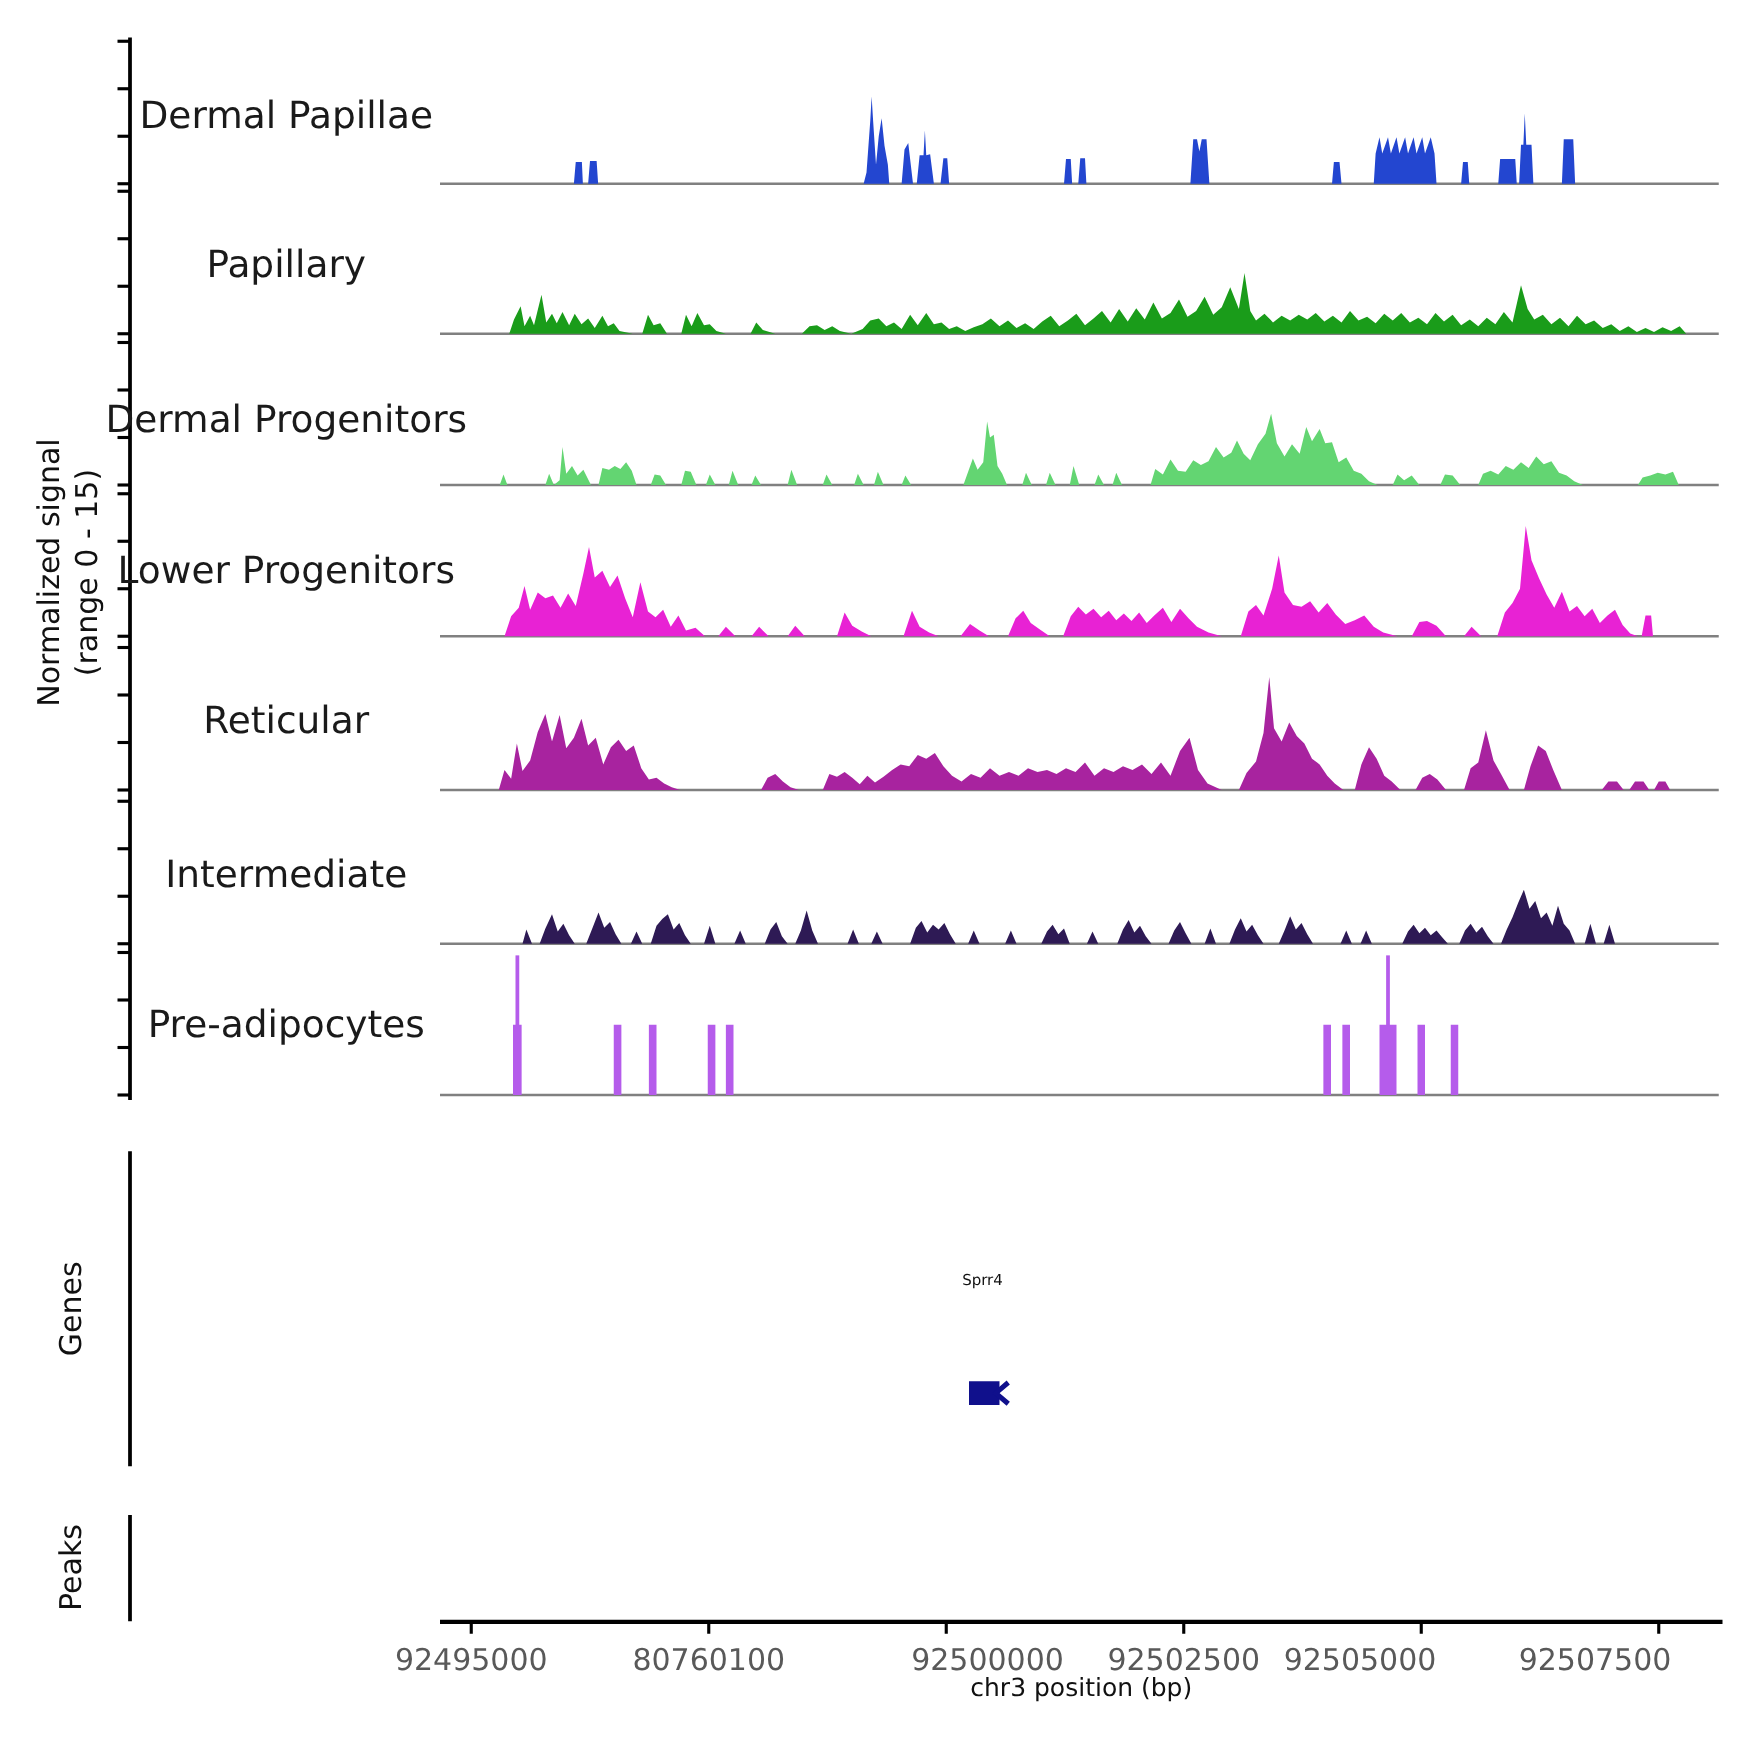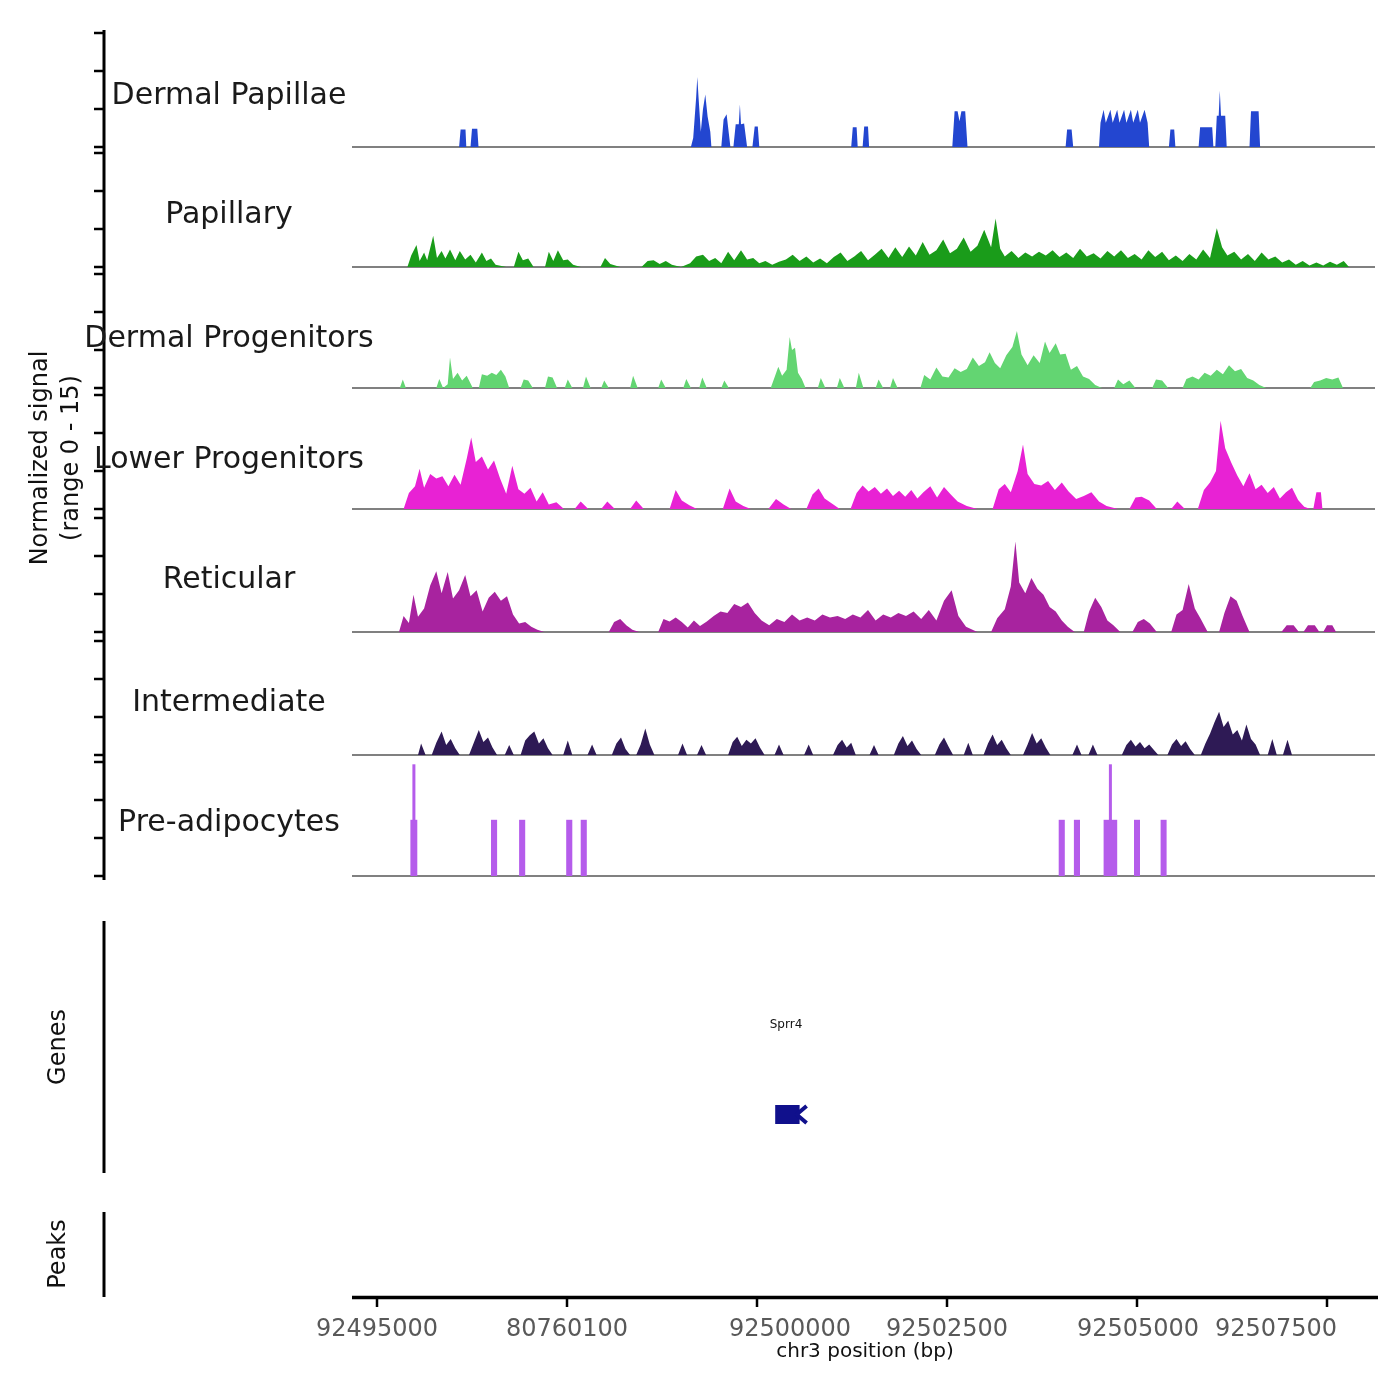--- a/index.html
+++ b/index.html
@@ -107,18 +107,18 @@
 
   <div class="rot-label" style="left:57px;top:1047px">Genes</div>
   <div class="rot-label" style="left:57px;top:1254px">Peaks</div>
 
   <div class="gene-label">Sprr4</div>
 
   <div class="xtick" style="left:377px">92495000</div>
   <div class="xtick" style="left:567px">80760100</div>
   <div class="xtick" style="left:790px">92500000</div>
   <div class="xtick" style="left:947px">92502500</div>
-  <div class="xtick" style="left:1138px">92505000</div>
+  <div class="xtick" style="left:1088px">92505000</div>
   <div class="xtick" style="left:1276px">92507500</div>
 
   <div class="xtitle">chr3 position (bp)</div>
 
 </div>
 
 </body></html>

